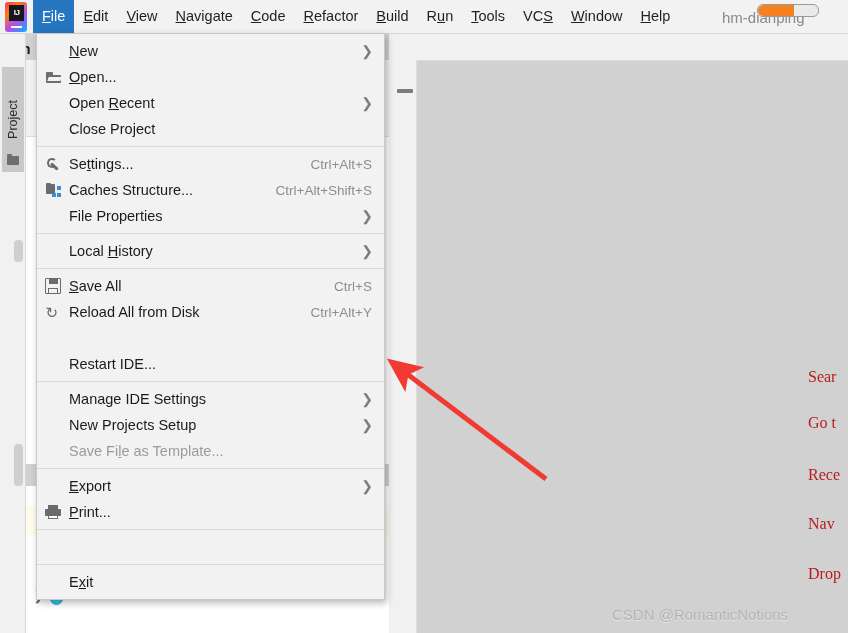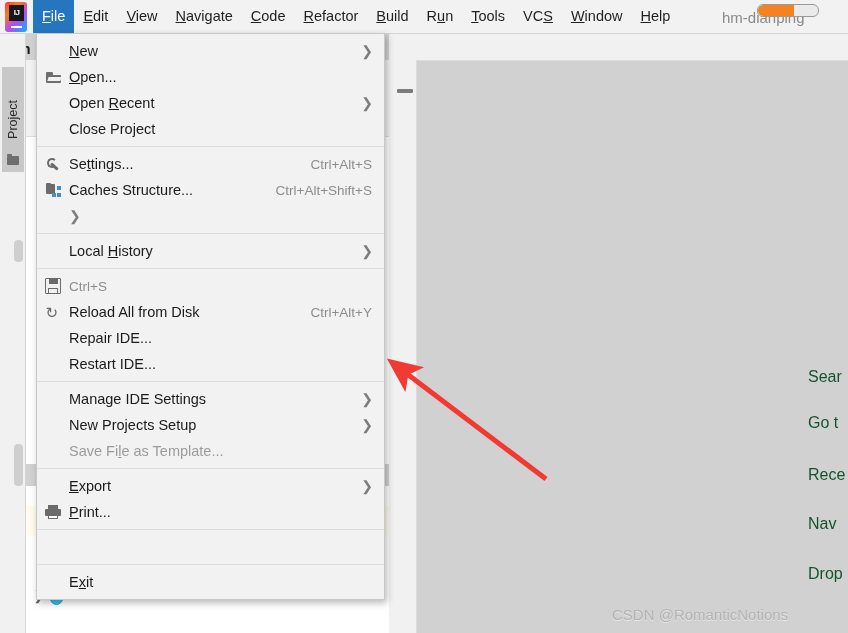--- a/index.html
+++ b/index.html
@@ -106,21 +106,21 @@
   }
   #vscroll{
     position:absolute;left:14px;top:444px;width:9px;height:42px;background:#cfcfcf;border-radius:4px;
   }
   #vscroll2{
     position:absolute;left:14px;top:240px;width:9px;height:22px;background:#cfcfcf;border-radius:4px;
   }
 
   
   .hint{
-    position:absolute;left:808px;font-size:16px;color:#14532d;white-space:nowrap;
+    position:absolute;left:808px;font-size:16px;color:#b91c1c;white-space:nowrap;font-family:Liberation Serif, serif;
   }
 
   
   #scratches-row{
     position:absolute;left:32px;top:584px;height:22px;display:flex;align-items:center;
     font-size:14.5px;color:#1b1b1b;white-space:nowrap;
   }
   #scratches-row .chev{
     width:14px;color:#6b6b6b;font-size:13px;text-align:center;
   }
@@ -311,48 +311,49 @@
           <span class="d1"></span>
           <span class="d2"></span>
           <span class="d3"></span>
         </span>
       </span>
       <span class="txt">Caches Structure...</span>
       <span class="accel">Ctrl+Alt+Shift+S</span>
     </div>
     <div class="mi">
       <span class="ico"></span>
+      <span class="txt">File Properties</span>
       <span class="arrow">❯</span>
     </div>
     <div class="sep"></div>
     <div class="mi">
       <span class="ico"></span>
       <span class="txt">Local <u>H</u>istory</span>
       <span class="arrow">❯</span>
     </div>
     <div class="sep"></div>
     <div class="mi">
       <span class="ico">
         <span class="ic-save">
           <span class="top"></span>
           <span class="bot"></span>
         </span>
       </span>
+      <span class="txt"><u>S</u>ave All</span>
       <span class="accel">Ctrl+S</span>
     </div>
     <div class="mi">
       <span class="ico">
         <span class="ic-reload">↻</span>
       </span>
       <span class="txt">Reload All from Disk</span>
       <span class="accel">Ctrl+Alt+Y</span>
     </div>
     <div class="mi">
       <span class="ico"></span>
-      <span class="txt">Repair IDE...</span>
     </div>
     <div class="mi">
       <span class="ico"></span>
       <span class="txt">Restart IDE...</span>
     </div>
     <div class="sep"></div>
     <div class="mi">
       <span class="ico"></span>
       <span class="txt">Manage IDE Settings</span>
       <span class="arrow">❯</span>

